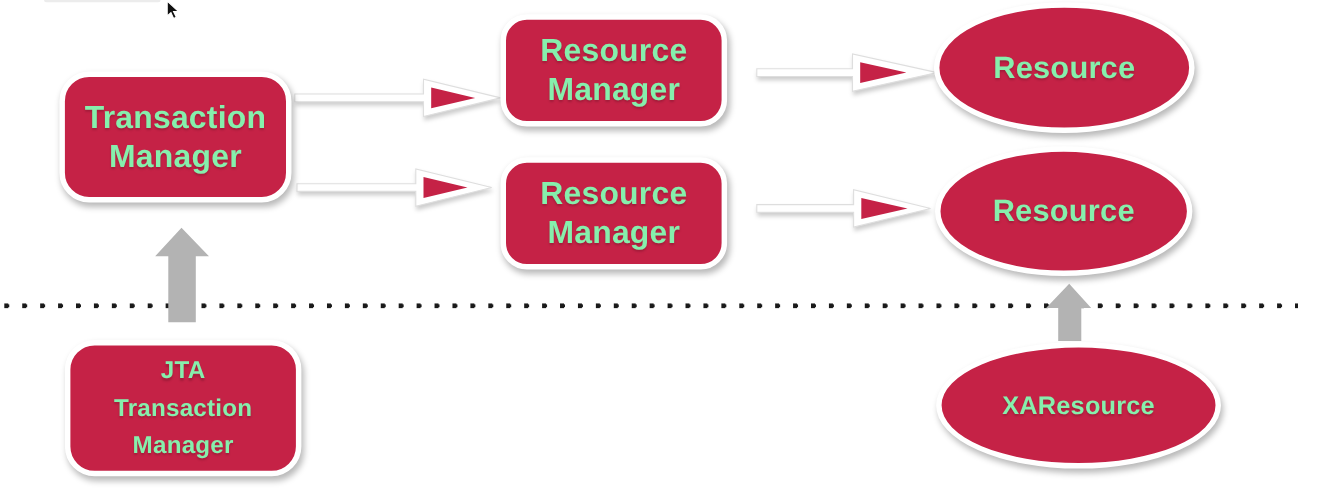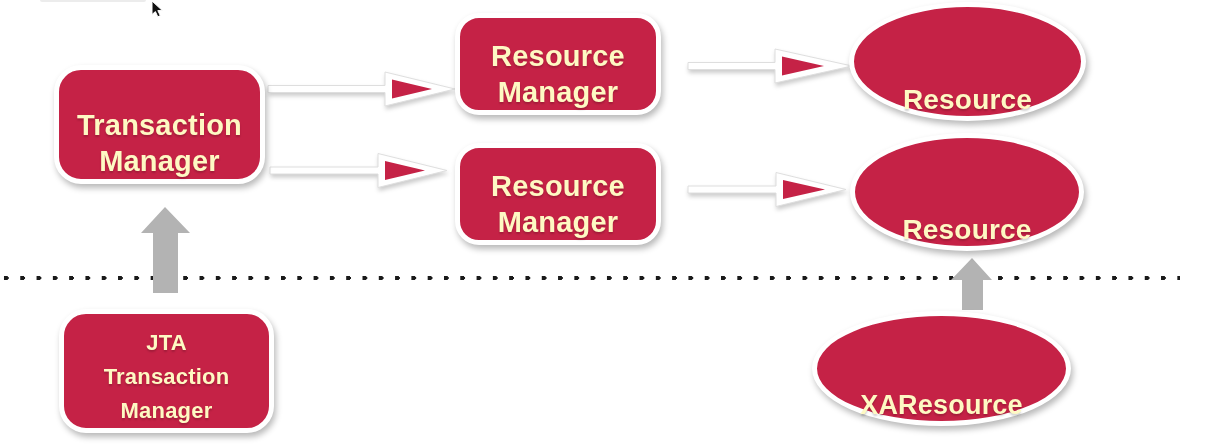--- a/index.html
+++ b/index.html
@@ -11,40 +11,40 @@
     background: #ffffff;
     overflow: hidden;
     font-family: "Liberation Sans", sans-serif;
   }
   
   .node {
     position: absolute;
     box-sizing: border-box;
     background: #c52246;
     border: 5px solid #ffffff;
-    color: #fef9c3;
+    color: #86efac;
     font-weight: 700;
     display: flex; flex-direction: column;
-    align-items: center; justify-content: flex-end;
+    align-items: center; justify-content: center;
     text-align: center;
     box-shadow: 2px 4px 6px rgba(0,0,0,0.28);
     text-shadow: 0 2px 2px rgba(0,0,0,0.18);
     z-index: 3;
     letter-spacing: 0.2px;
   }
   .rect    { border-radius: 27px; }
   .ellipse { border-radius: 50%; }
 
   #node-tm  { left: 54px;  top: 65px;  width: 211px; height: 119px; font-size: 29px; line-height: 36px; }
   #node-rm1 { left: 455px; top: 13px;  width: 206px; height: 102px; font-size: 29px; line-height: 36px; border-radius: 24px; }
   #node-rm2 { left: 455px; top: 143px; width: 206px; height: 102px; font-size: 29px; line-height: 36px; border-radius: 24px; }
   #node-res1{ left: 849px; top: 2px;   width: 237px; height: 119px; font-size: 28px; }
   #node-res2{ left: 850px; top: 133px; width: 234px; height: 118px; font-size: 28px; }
   #node-jta { left: 59px;  top: 309px; width: 215px; height: 124px; font-size: 22px; line-height: 34px; }
-  #node-xa  { left: 812px; top: 311px; width: 259px; height: 115px; font-size: 27px; }
+  #node-xa  { left: 851px; top: 311px; width: 259px; height: 115px; font-size: 23px; }
 
   
   .h-arrow {
     position: absolute; z-index: 2;
     filter: drop-shadow(1px 3px 2px rgba(0,0,0,0.20));
   }
   .h-arrow .outline { fill: #ffffff; stroke: #dedede; stroke-width: 1; }
   .h-arrow .head    { fill: #c52246; }
   #arrow-a1 { left: 266px; top: 69px;  }
   #arrow-a2 { left: 268px; top: 150px; }

